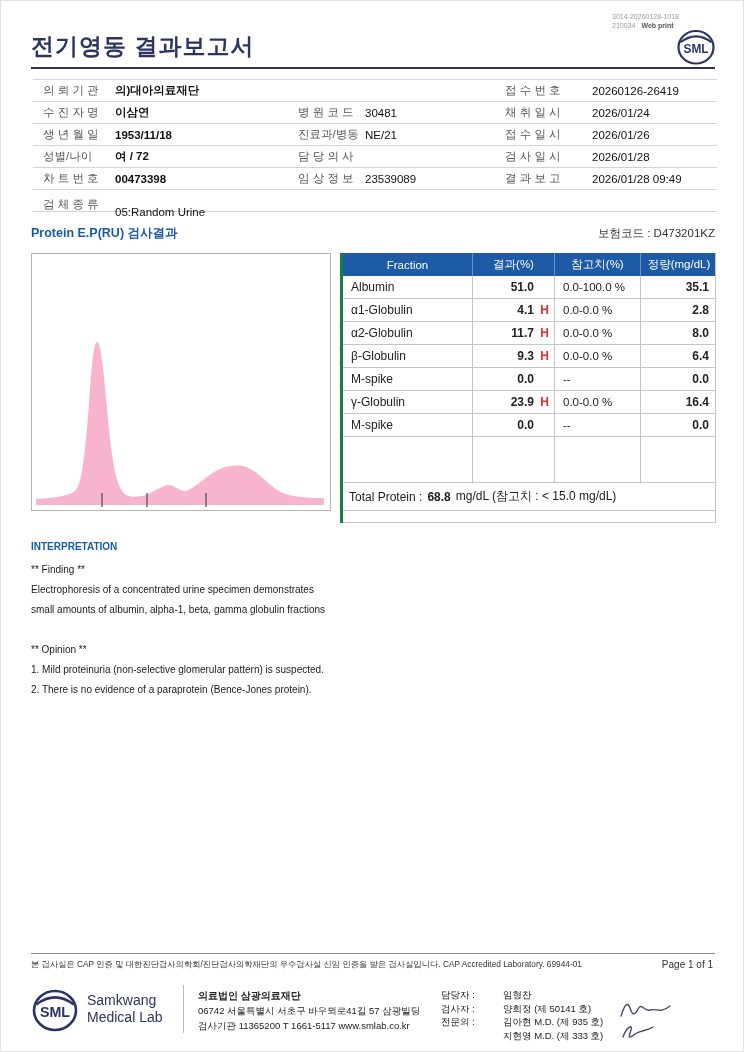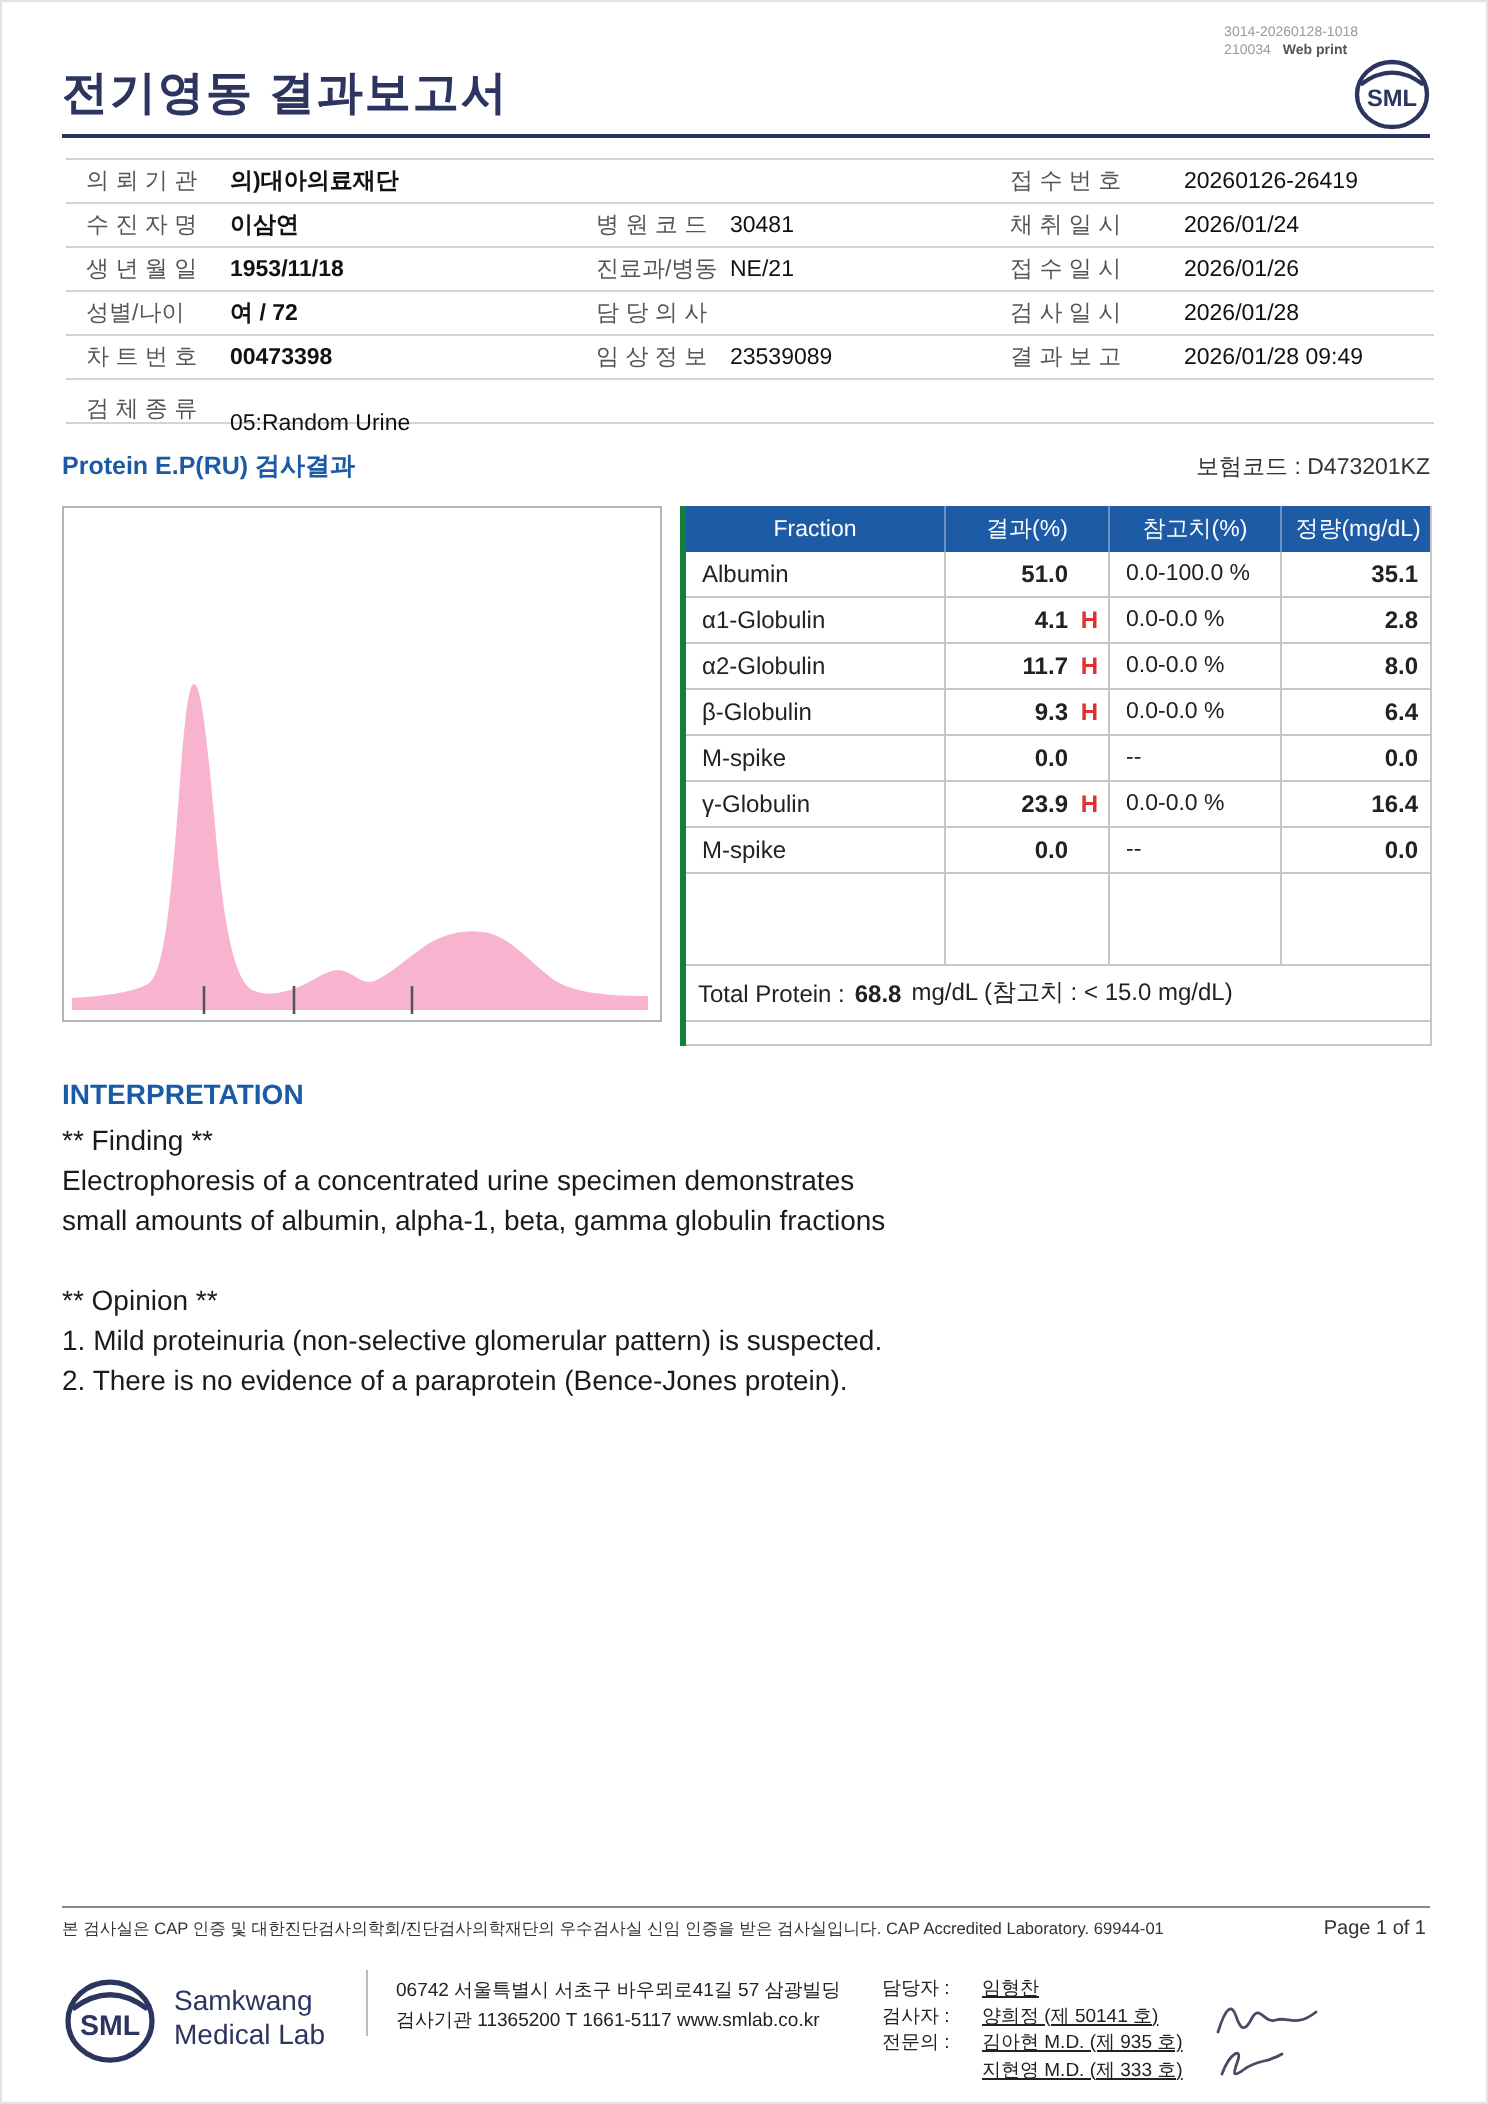--- a/index.html
+++ b/index.html
@@ -43,38 +43,38 @@
   .rc-frac { padding-left:8px; }
   .rc-res { justify-content:flex-end; padding-right:20px; position:relative; font-weight:bold; }
   .rc-res .flag { position:absolute; right:5px; font-weight:bold; color:#e03030; }
   .rc-ref { padding-left:8px; font-size:11.5px; }
   .rc-qty { justify-content:flex-end; padding-right:8px; font-weight:bold; }
   .rtotal { height:28px; display:flex; align-items:center; padding-left:6px; border-bottom:1px solid #c6c6c6; gap:5px; }
   .rtotal .tv { font-weight:bold; }
   .rspacer { height:12px; border-bottom:1px solid #c6c6c6; }
 
   
-  .interp { position:absolute; top:536px; left:30px; width:620px; font-size:14px; color:#1b1b1b; line-height:20px; }
+  .interp { position:absolute; top:536px; left:30px; width:620px; font-size:10px; color:#1b1b1b; line-height:20px; }
   .interp-heading { color:#1a5aa6; font-weight:bold; margin-bottom:3px; }
   .interp .gap { height:20px; }
 
   
   .footer-rule { position:absolute; top:952px; left:30px; width:684px; border-top:1px solid #8a8a8a; }
   .disclaimer { position:absolute; top:958px; left:30px; font-size:8.3px; color:#333; }
   .pagenum { position:absolute; top:958px; right:30px; font-size:10px; color:#333; }
   .footer { position:absolute; top:984px; left:30px; width:684px; display:flex; align-items:flex-start; }
   .logo-block { display:flex; align-items:center; gap:8px; width:150px; flex-shrink:0; }
   .logo-bottom { width:48px; height:48px; }
   .lab-name { color:#2b3560; font-size:14px; line-height:17px; }
   .company-block { border-left:1px solid #bbb; padding-left:14px; margin-left:2px; font-size:9.5px; line-height:15px; color:#222; width:238px; padding-top:3px; flex-shrink:0; }
   .company-name { font-weight:bold; font-size:10px; }
   .staff-block { margin-left:20px; font-size:9.5px; line-height:13.5px; color:#222; padding-top:3px; flex-shrink:0; }
   .staff-line { display:flex; }
   .staff-label { width:42px; white-space:pre; }
-  .staff-value { margin-left:8px; white-space:pre;text-decoration:underline; }
+  .staff-value { margin-left:20px; white-space:pre; }
   .sig-block { margin-left:14px; padding-top:14px; }
   .sig-block svg { display:block; }
 </style>
 </head>
 <body>
 
 <div class="page">
 
   <div class="report-title">전기영동 결과보고서</div>
   <div class="print-info">
@@ -252,20 +252,21 @@
         <ellipse cx="32" cy="34" rx="28" ry="26" fill="none" stroke="#2b3560" stroke-width="3.5"></ellipse>
         <path d="M7 26 Q32 7 57 26" fill="none" stroke="#2b3560" stroke-width="3.5"></path>
         <text x="32" y="43" text-anchor="middle" font-size="19" font-weight="bold" fill="#2b3560">SML</text>
       </svg>
       <div class="lab-name">
         <div>Samkwang</div>
         <div>Medical Lab</div>
       </div>
     </div>
     <div class="company-block">
+      <div class="company-name">의료법인 삼광의료재단</div>
       <div>06742 서울특별시 서초구 바우뫼로41길 57 삼광빌딩</div>
       <div>검사기관 11365200  T 1661-5117  www.smlab.co.kr</div>
     </div>
     <div class="staff-block">
       <div class="staff-line">
         <span class="staff-label">담당자 :</span>
         <span class="staff-value">임형찬</span>
       </div>
       <div class="staff-line">
         <span class="staff-label">검사자 :</span>

